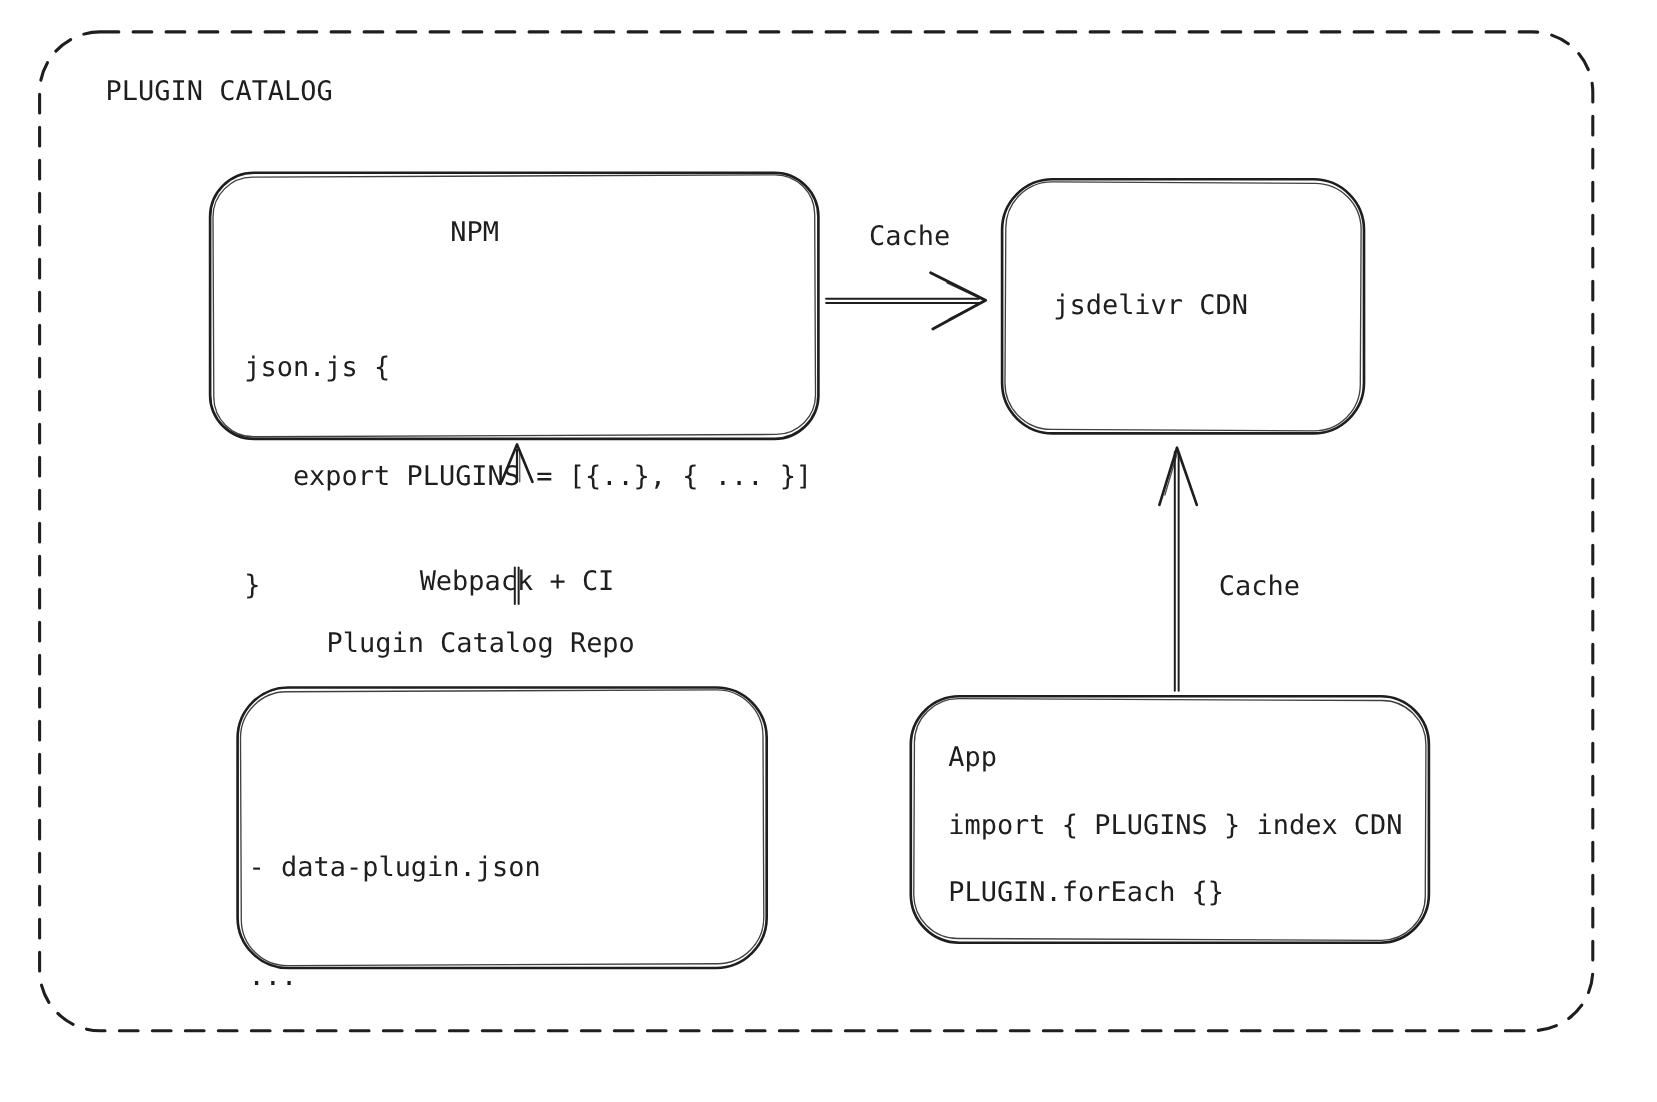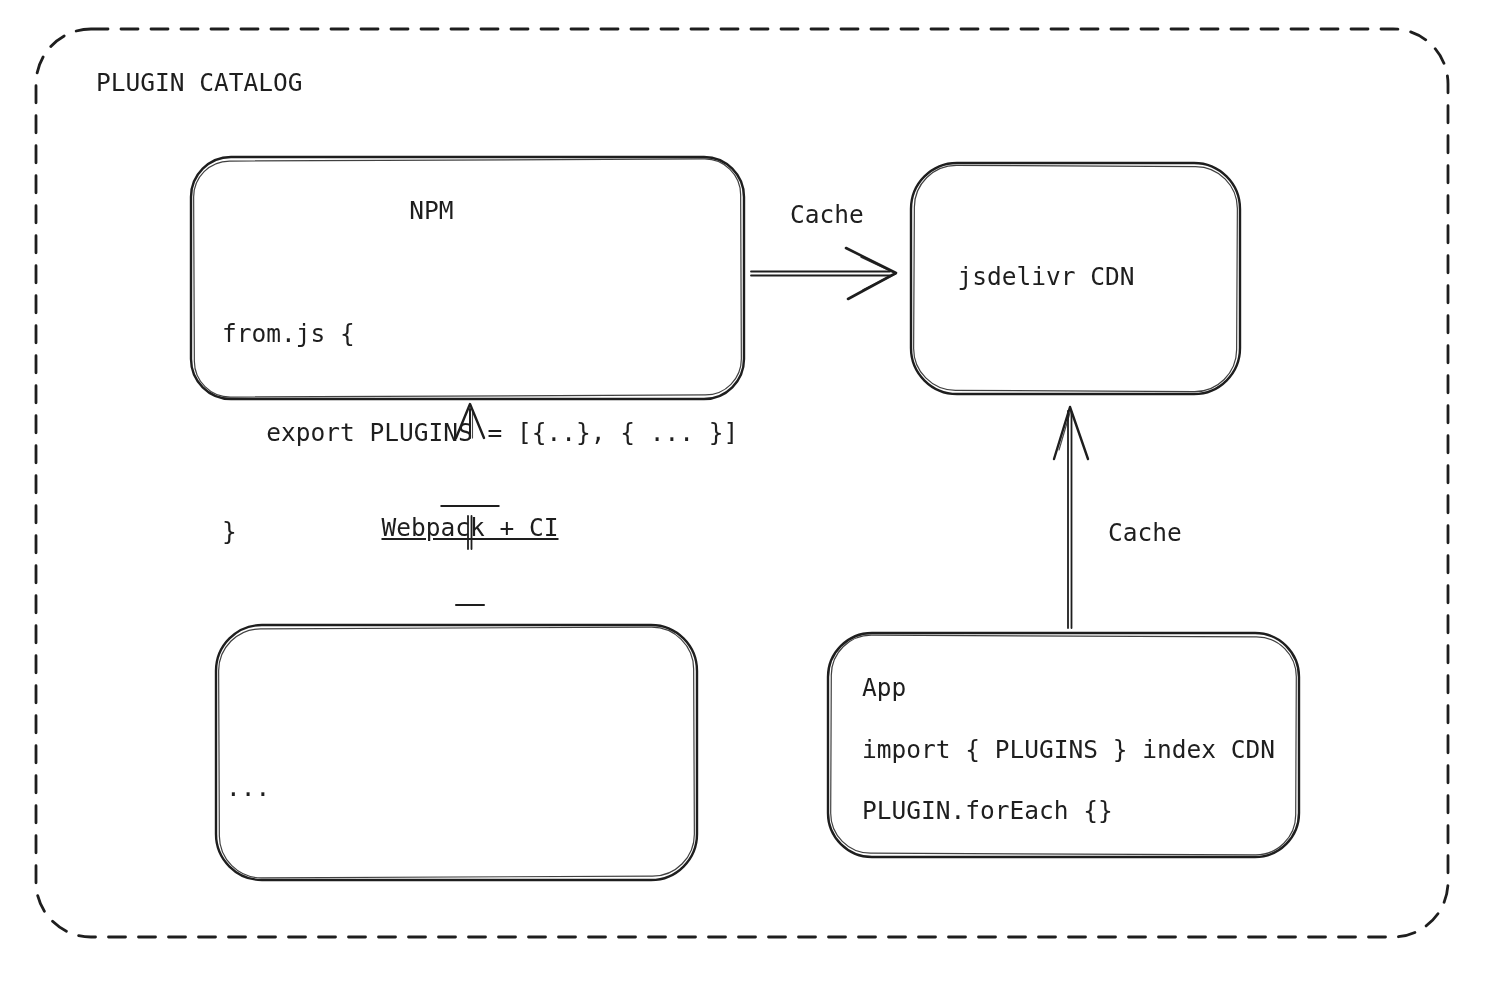--- a/index.html
+++ b/index.html
@@ -23,21 +23,21 @@
   }
   .t {
     position: absolute;
     font-size: 24.5px;
     line-height: 30px;
     white-space: pre;
     color: #1e1e1e;
   }
   .center { text-align: center; }
   .code { line-height: 33px; }
-  .lh33 { line-height: 33px; text-decoration: underline; }
+  .lh33 { line-height: 33px; }
 </style>
 </head>
 <body>
 
 <div class="canvas">
 
   <svg class="layer" width="1506" height="1002" viewBox="0 0 1506 1002">
     <g fill="none" stroke="#1e1e1e" stroke-linecap="round" stroke-linejoin="round">
 
       <g>
@@ -85,34 +85,36 @@
         <path d="M1054,459 L1070,407 L1088,459" stroke-width="2.4"></path>
         <path d="M1059,450 L1070.5,411" stroke-width="1.2" opacity="0.8"></path>
       </g>
     </g>
   </svg>
 
   <div class="t" style="left:96px; top:68px;">PLUGIN CATALOG</div>
 
   <div class="t center" style="left:191px; top:196px; width:481px;">NPM</div>
   <div class="t code" style="left:222px; top:251px;">
-    <div>from.js {</div>
+    <div>json.js {</div>
     <div>   export PLUGINS = [{..}, { ... }]</div>
     <div>}</div>
   </div>
 
   <div class="t" style="left:790px; top:200px;">Cache</div>
 
   <div class="t center" style="left:911px; top:262px; width:270px;">jsdelivr CDN</div>
 
   <div class="t center lh33" style="left:320px; top:445px; width:300px;">
     <div>Webpack + CI</div>
   </div>
 
+  <div class="t center" style="left:287px; top:570px; width:300px;">Plugin Catalog Repo</div>
   <div class="t code" style="left:226px; top:705px;">
+    <div>- data-plugin.json</div>
     <div>...</div>
   </div>
 
   <div class="t" style="left:1108px; top:518px;">Cache</div>
 
   <div class="t" style="left:862px; top:673px;">App</div>
   <div class="t" style="left:862px; top:735px;">import { PLUGINS } index CDN</div>
   <div class="t" style="left:862px; top:796px;">PLUGIN.forEach {}</div>
 
 </div>

